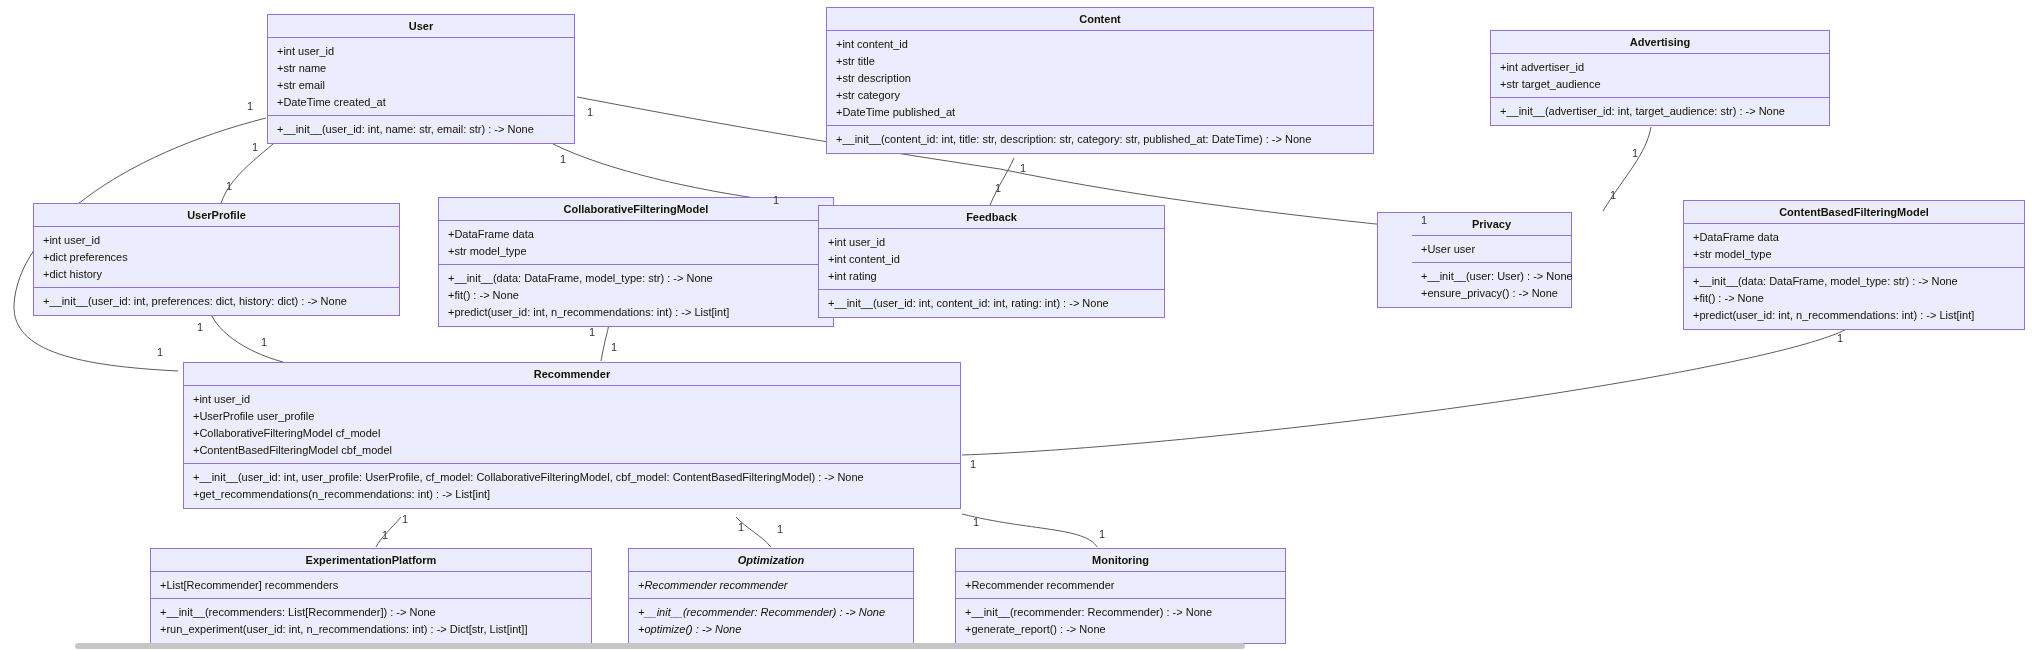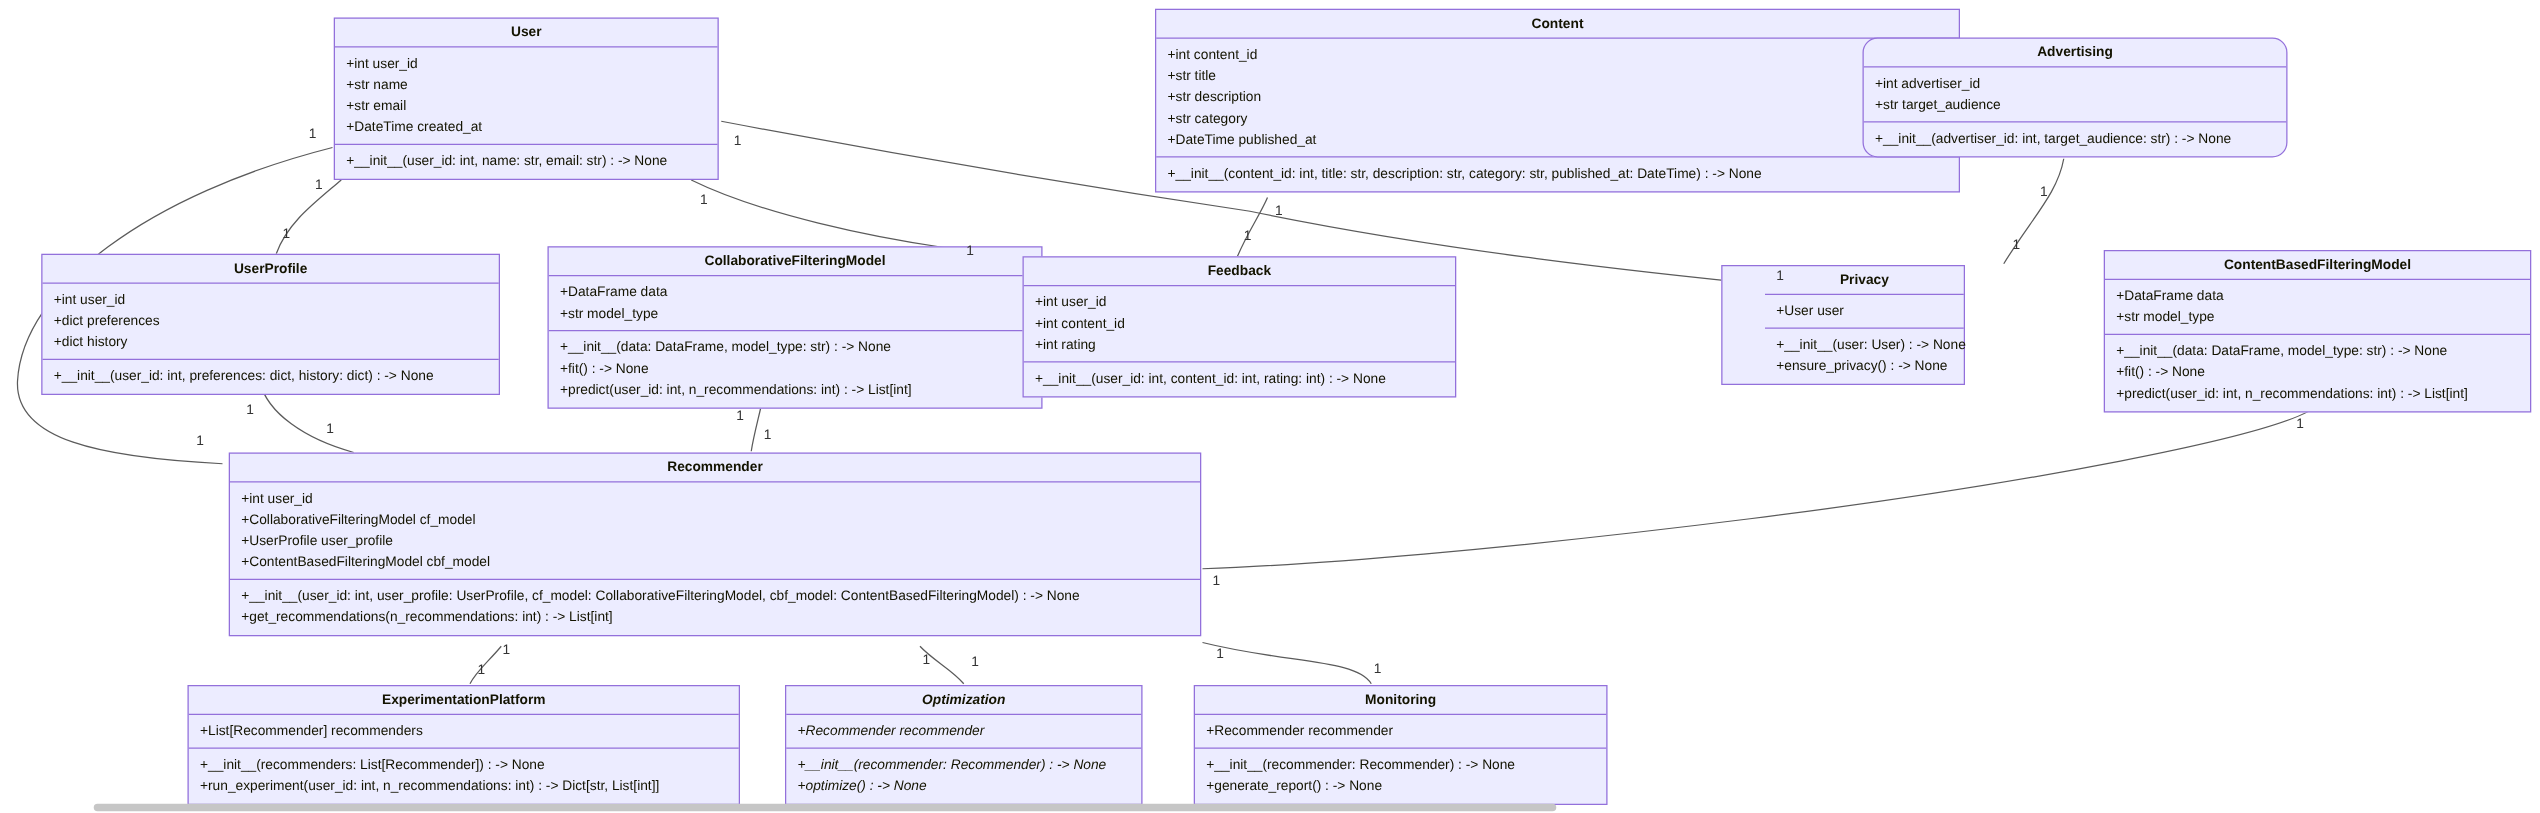--- a/index.html
+++ b/index.html
@@ -69,34 +69,34 @@
       <div class="uml-attrs">
         <div class="uml-row">+int user_id</div>
         <div class="uml-row">+str name</div>
         <div class="uml-row">+str email</div>
         <div class="uml-row">+DateTime created_at</div>
       </div>
       <div class="uml-methods">
         <div class="uml-row">+__init__(user_id: int, name: str, email: str) : -&gt; None</div>
       </div>
     </div>
-    <div class="uml-class" style="left: 924px; top: 7px; width: 644px;">
+    <div class="uml-class" style="left: 826px; top: 7px; width: 548px;">
       <div class="uml-title">Content</div>
       <div class="uml-attrs">
         <div class="uml-row">+int content_id</div>
         <div class="uml-row">+str title</div>
         <div class="uml-row">+str description</div>
         <div class="uml-row">+str category</div>
         <div class="uml-row">+DateTime published_at</div>
       </div>
       <div class="uml-methods">
         <div class="uml-row">+__init__(content_id: int, title: str, description: str, category: str, published_at: DateTime) : -&gt; None</div>
       </div>
     </div>
-    <div class="uml-class" style="left: 1490px; top: 30px; width: 340px; border-radius: 12px;">
+    <div class="uml-class" style="left: 1490px; top: 30px; width: 340px;">
       <div class="uml-title">Advertising</div>
       <div class="uml-attrs">
         <div class="uml-row">+int advertiser_id</div>
         <div class="uml-row">+str target_audience</div>
       </div>
       <div class="uml-methods">
         <div class="uml-row">+__init__(advertiser_id: int, target_audience: str) : -&gt; None</div>
       </div>
     </div>
     <div class="uml-class" style="left: 33px; top: 203px; width: 367px;">
@@ -152,22 +152,22 @@
       <div class="uml-methods">
         <div class="uml-row">+__init__(data: DataFrame, model_type: str) : -&gt; None</div>
         <div class="uml-row">+fit() : -&gt; None</div>
         <div class="uml-row">+predict(user_id: int, n_recommendations: int) : -&gt; List[int]</div>
       </div>
     </div>
     <div class="uml-class" style="left: 183px; top: 362px; width: 778px;">
       <div class="uml-title">Recommender</div>
       <div class="uml-attrs">
         <div class="uml-row">+int user_id</div>
+        <div class="uml-row">+UserProfile user_profile</div>
         <div class="uml-row">+CollaborativeFilteringModel cf_model</div>
-        <div class="uml-row">+UserProfile user_profile</div>
         <div class="uml-row">+ContentBasedFilteringModel cbf_model</div>
       </div>
       <div class="uml-methods">
         <div class="uml-row">+__init__(user_id: int, user_profile: UserProfile, cf_model: CollaborativeFilteringModel, cbf_model: ContentBasedFilteringModel) : -&gt; None</div>
         <div class="uml-row">+get_recommendations(n_recommendations: int) : -&gt; List[int]</div>
       </div>
     </div>
     <div class="uml-class" style="left: 150px; top: 548px; width: 442px;">
       <div class="uml-title">ExperimentationPlatform</div>
       <div class="uml-attrs">

